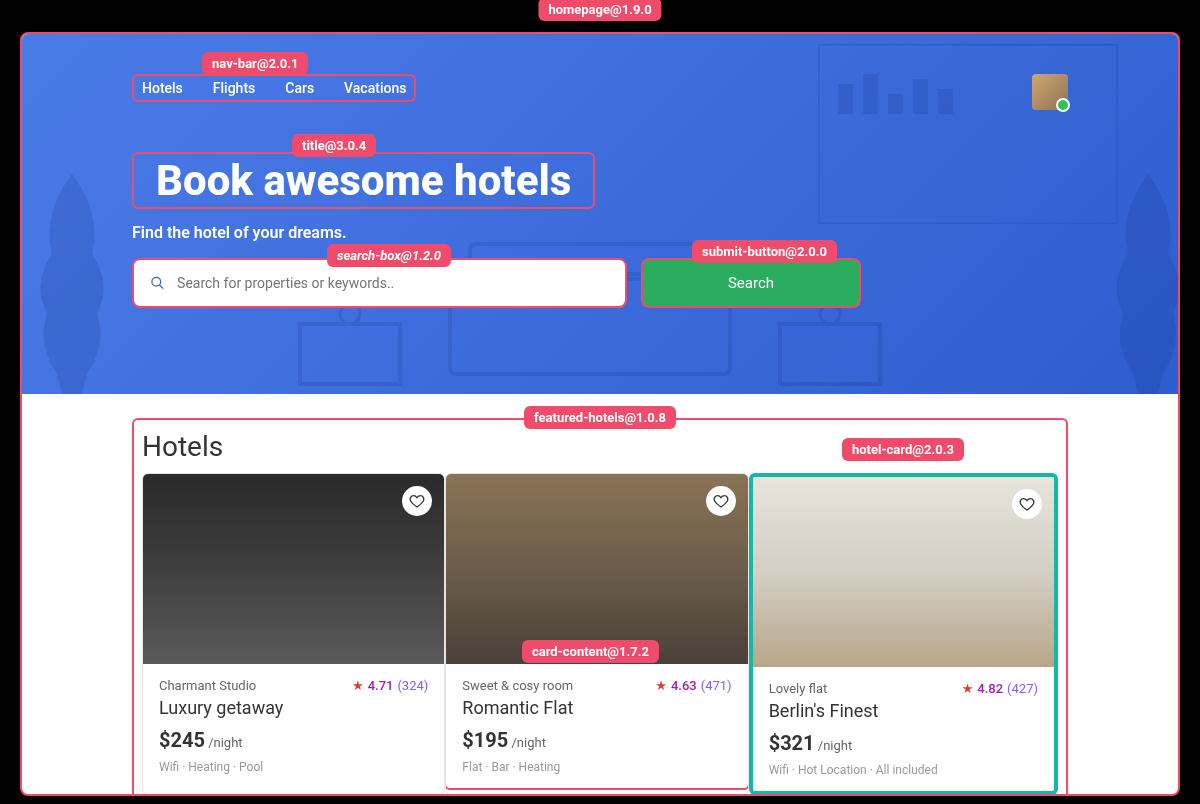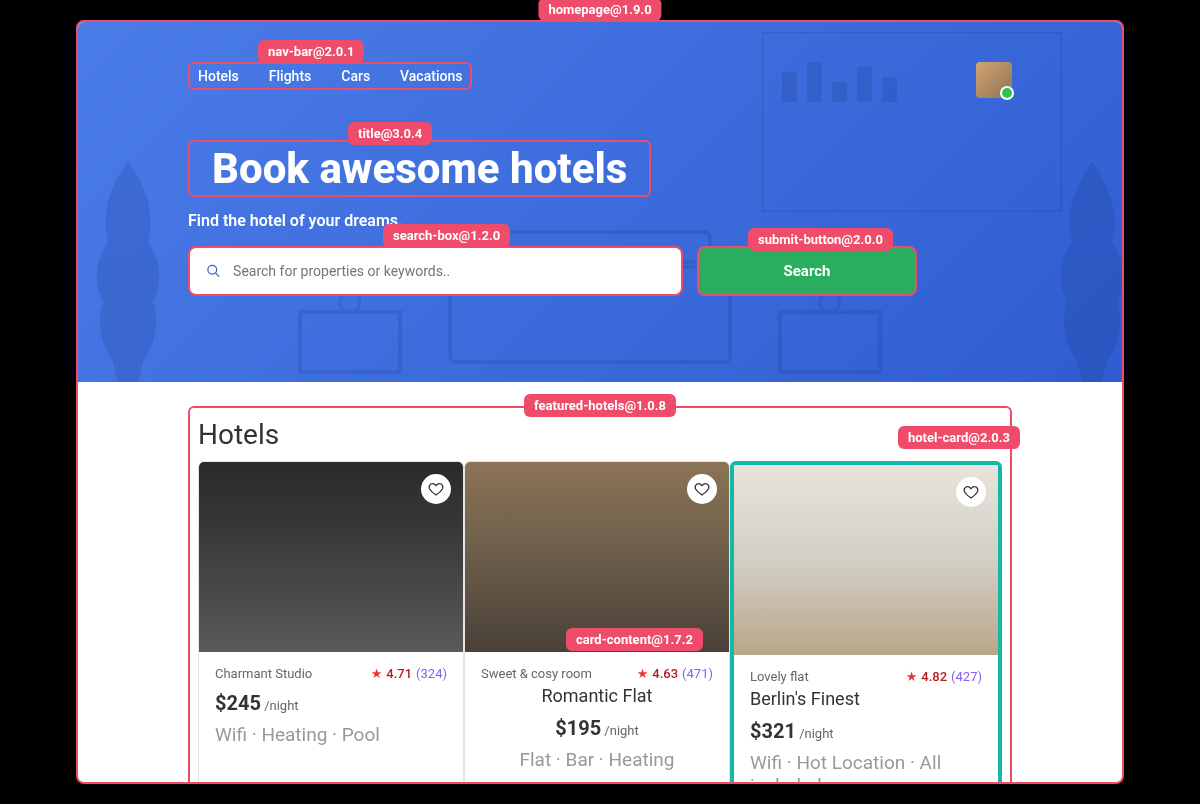--- a/index.html
+++ b/index.html
@@ -1,70 +1,70 @@
 <!DOCTYPE html>
 <html><head>
 <meta charset="utf-8">
 <style>
 * { margin: 0; padding: 0; box-sizing: border-box; font-family: -apple-system, BlinkMacSystemFont, "Segoe UI", Roboto, "Helvetica Neue", Arial, sans-serif; }
 body { background: #000; padding: 20px; }
-.homepage { width: 1048px; height: 764px; margin: 0 auto; background: #fff; border-radius: 8px; border: 2px solid #ef4b6b; overflow: hidden; position: relative; }
+.homepage { width: 1160px; height: 764px; margin: 12px auto; background: #fff; border-radius: 8px; border: 2px solid #ef4b6b; overflow: hidden; position: relative; }
 .hero { height: 360px; background: linear-gradient(135deg, #4a7ce8 0%, #2f5dd0 100%); position: relative; padding: 40px 110px 0; }
 .hero-bg { position: absolute; inset: 0; overflow: hidden; opacity: 0.2; }
 .hero-bg svg { position: absolute; }
 .nav-bar { display: flex; gap: 30px; border: 2px solid #ef4b6b; border-radius: 6px; padding: 4px 8px; width: fit-content; position: relative; z-index: 2; }
 .nav-bar a { color: #fff; text-decoration: none; font-size: 14px; font-weight: 500; }
 .avatar { position: absolute; top: 40px; right: 110px; width: 36px; height: 36px; border-radius: 4px; background: linear-gradient(135deg,#d4a574,#8b7355); z-index: 2; }
 .avatar::after { content:""; position:absolute; bottom:-2px; right:-2px; width:10px; height:10px; background:#2ec252; border-radius:50%; border:2px solid #fff; }
 .title-wrap { border: 2px solid #ef4b6b; border-radius: 6px; width: fit-content; padding: 2px 22px; margin-top: 50px; position: relative; z-index: 2; }
 .title { color: #fff; font-size: 42px; font-weight: 800; }
 .subtitle { color: #fff; font-size: 16px; font-weight: 600; margin-top: 14px; position: relative; z-index: 2; }
 .search-row { display: flex; gap: 14px; margin-top: 16px; position: relative; z-index: 2; }
 .search-box { flex: 0 0 495px; border: 2px solid #ef4b6b; border-radius: 8px; height: 50px; background: #fff; display:flex; align-items:center; padding:0 16px; gap:12px; }
 .search-box svg { width: 16px; height: 16px; stroke: #3b5fc5; }
 .search-box input { border: none; outline: none; font-size: 14px; color: #555; width: 100%; }
-.search-btn { flex: 0 0 220px; border: 2px solid #ef4b6b; border-radius: 8px; height: 50px; background: #2aad5f; color:#fff; font-size:15px; font-weight:700; cursor:pointer; display:flex; align-items:center; justify-content:center; }
+.search-btn { flex: 0 0 220px; border: 2px solid #ef4b6b; border-radius: 8px; height: 50px; background: #2aad5f; color:#fff; font-size:15px; font-weight:400; cursor:pointer; display:flex; align-items:center; justify-content:center; }
 .featured { border: 2px solid #ef4b6b; border-radius: 6px; margin: 24px 110px 0; padding: 10px 0 12px; }
 .section-title { font-size: 28px; font-weight: 400; color: #333; margin: 0 0 10px 8px; }
 .cards { display: flex; padding: 0 8px; }
 .card { flex: 1; border: 1px solid #e5e5e5; border-radius: 6px; overflow: hidden; position: relative; }
 .card.highlighted { border: 4px solid #14b8a6; }
 .card-img { height: 190px; background: #888; position: relative; }
 .heart { position: absolute; top: 12px; right: 12px; width: 30px; height: 30px; background: #fff; border-radius: 50%; display:flex; align-items:center; justify-content:center; cursor:pointer; }
 .heart svg { width: 16px; height: 16px; stroke:#333; fill:none; stroke-width:2; }
 .card-content { padding: 14px 16px; }
-.card-content.highlighted { border: 2px solid #ef4b6b; border-radius:0 0 6px 6px; margin:-2px;text-align:center; }
+.card-content.highlighted { border: 2px solid #ef4b6b; border-radius:0 0 6px 6px; margin:-2px; }
 .card-row1 { display:flex; justify-content:space-between; align-items:baseline; font-size:13px; color:#666; }
 .rating { display:flex; align-items:center; gap:4px; font-size:13px; }
 .star { color:#e53935; font-size:13px; }
-.rating-val { color:#b91c1c; font-weight:500; }
+.rating-val { color:#a21caf; font-weight:500; }
 .rating-count { color:#8b5cf6; }
 .card-title { font-size:18px; color:#333; margin-top:4px; font-weight:400; }
 .card-price { margin-top:10px; font-size:13px; color:#666; }
 .card-price b { font-size:20px; color:#333; font-weight:700; }
-.card-amenities { margin-top:8px; font-size:19px; color:#999; }
+.card-amenities { margin-top:8px; font-size:12px; color:#999; }
 .annot { position: absolute; background: #ef4b6b; color: #fff; font-size: 13px; font-weight: 700; padding: 4px 10px; border-radius: 6px; z-index: 10; white-space:nowrap; }
 .img-living { background: linear-gradient(180deg,#2a2a2a 0%,#3a3a3a 40%,#5a5a5a 100%); }
 .img-loft { background: linear-gradient(180deg,#8b7355 0%,#6b5d4a 50%,#4a4038 100%); }
 .img-apt { background: linear-gradient(180deg,#e8e4dc 0%,#d4cfc5 50%,#b8a68a 100%); }
 </style>
 </head>
 <body>
 
 <div class="annot" style="top:-2px; left:50%; transform:translateX(-50%);">homepage@1.9.0</div>
 
 <div class="homepage">
 
   <div class="annot" style="top:18px; left:180px;">nav-bar@2.0.1</div>
   <div class="annot" style="top:100px; left:270px;">title@3.0.4</div>
-  <div class="annot" style="top:202px; left:305px;">search-box@1.2.0</div>
+  <div class="annot" style="top:210px; left:305px;font-style:italic;">search-box@1.2.0</div>
   <div class="annot" style="top:206px; left:670px;">submit-button@2.0.0</div>
   <div class="annot" style="top:372px; left:50%; transform:translateX(-50%);">featured-hotels@1.0.8</div>
   <div class="annot" style="top:404px; left:820px;">hotel-card@2.0.3</div>
-  <div class="annot" style="top:606px; left:488px;">card-content@1.7.2</div>
+  <div class="annot" style="top:606px; left:500px;">card-content@1.7.2</div>
 
   <div class="hero">
     <div class="hero-bg">
       <svg style="left:-40px; bottom:-20px;" width="180" height="260" viewBox="0 0 180 260">
           <path d="M90 20 Q60 60 70 100 Q50 130 65 160 Q55 190 75 220 L85 260 L95 260 L105 220 Q125 190 115 160 Q130 130 110 100 Q120 60 90 20" fill="#1a3a8a"></path>
         </svg>
       <svg style="right:60px; top:10px;" width="300" height="180" viewBox="0 0 300 180">
           <rect x="0" y="0" width="300" height="180" fill="none" stroke="#1a3a8a" stroke-width="3"></rect>
           <rect x="20" y="40" width="15" height="30" fill="#1a3a8a"></rect>
           <rect x="45" y="30" width="15" height="40" fill="#1a3a8a"></rect>
@@ -125,20 +125,21 @@
         </div>
         <div class="card-content">
           <div class="card-row1">
             <span>Charmant Studio</span>
             <span class="rating">
                 <span class="star">★</span>
                 <span class="rating-val">4.71</span>
                 <span class="rating-count">(324)</span>
               </span>
           </div>
+          <div class="card-title">Luxury getaway</div>
           <div class="card-price"><b>$245</b> <span>/night</span></div>
           <div class="card-amenities">Wifi · Heating · Pool</div>
         </div>
       </div>
 
       <div class="card">
         <div class="card-img img-loft">
           <div class="heart">
               <svg viewBox="0 0 24 24">
                 <path d="M12 21s-7-4.5-9.5-9C.5 8 3 4 7 4c2 0 3.5 1 5 3 1.5-2 3-3 5-3 4 0 6.5 4 4.5 8C19 16.5 12 21 12 21z"></path>

